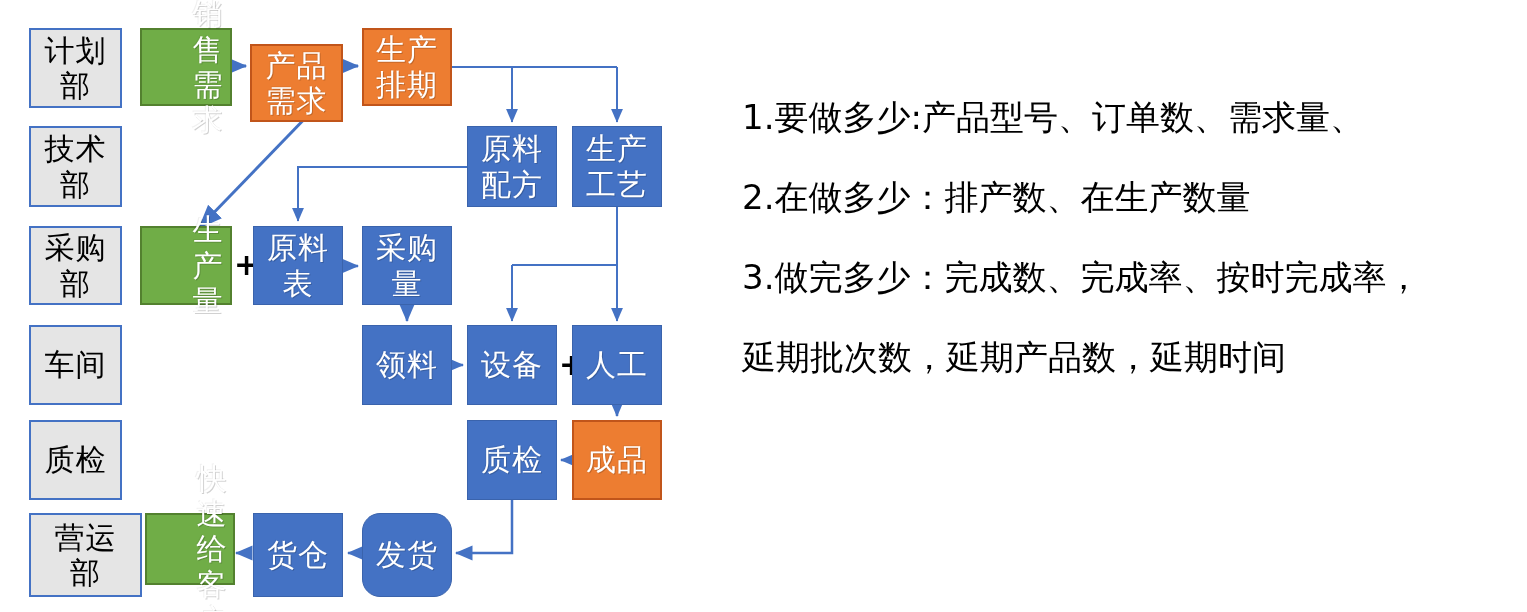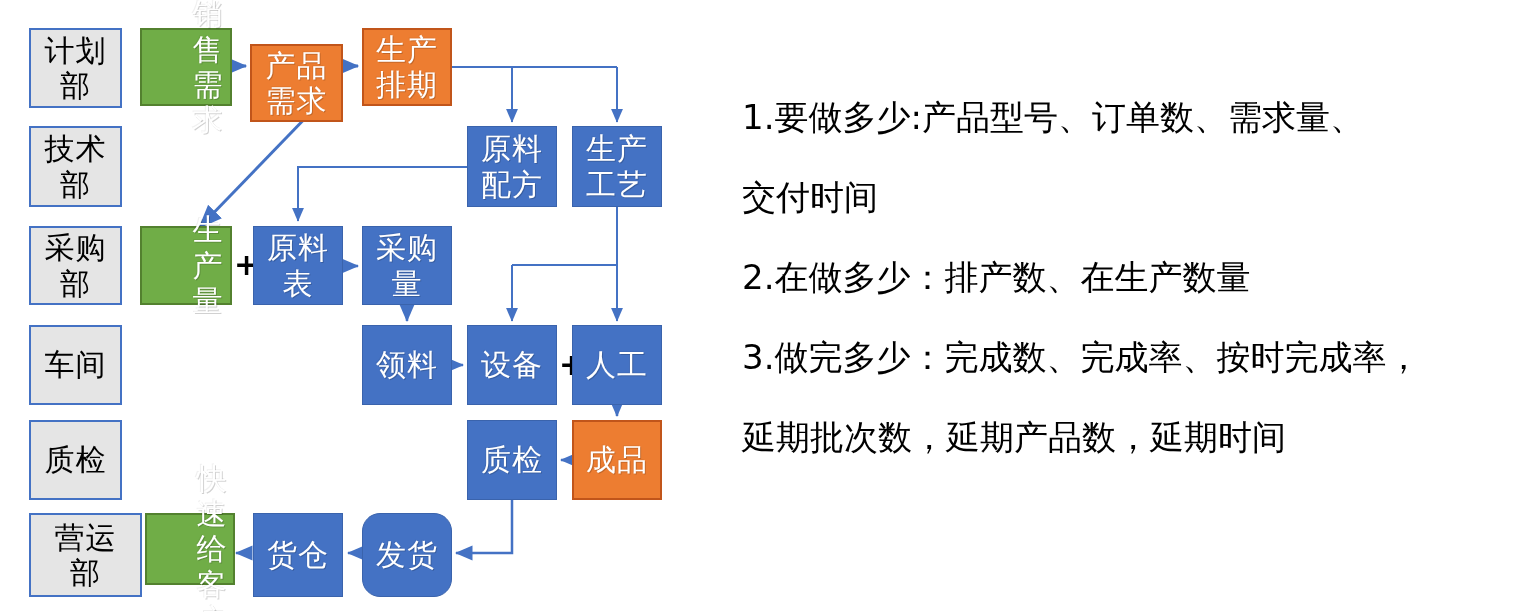--- a/index.html
+++ b/index.html
@@ -186,19 +186,18 @@
   <div class="node orange" style="left:572px; top:420px; width:90px; height:80px;">成品</div>
 
   <div class="node green overflow" style="left:145px; top:513px; width:90px; height:72px;">快速
 给客
 户</div>
   <div class="node blue" style="left:253px; top:513px; width:90px; height:84px;">货仓</div>
   <div class="node blue" style="left:362px; top:513px; width:90px; height:84px;border-radius:18px;">发货</div>
 
   <div id="notes">
     <div class="note-line">1.要做多少:产品型号、订单数、需求量、</div>
-    <div class="note-line">交付时间</div>
     <div class="note-line">2.在做多少：排产数、在生产数量</div>
     <div class="note-line">3.做完多少：完成数、完成率、按时完成率，</div>
     <div class="note-line">延期批次数，延期产品数，延期时间</div>
   </div>
 
 </div>
 
 </body></html>

